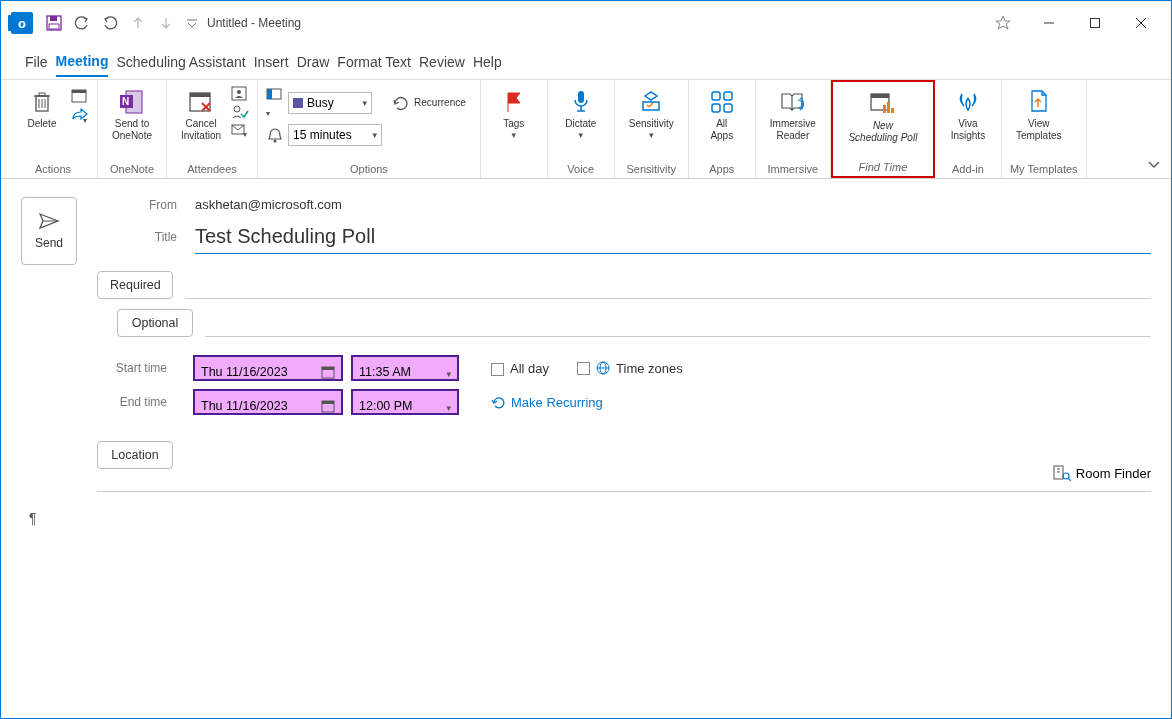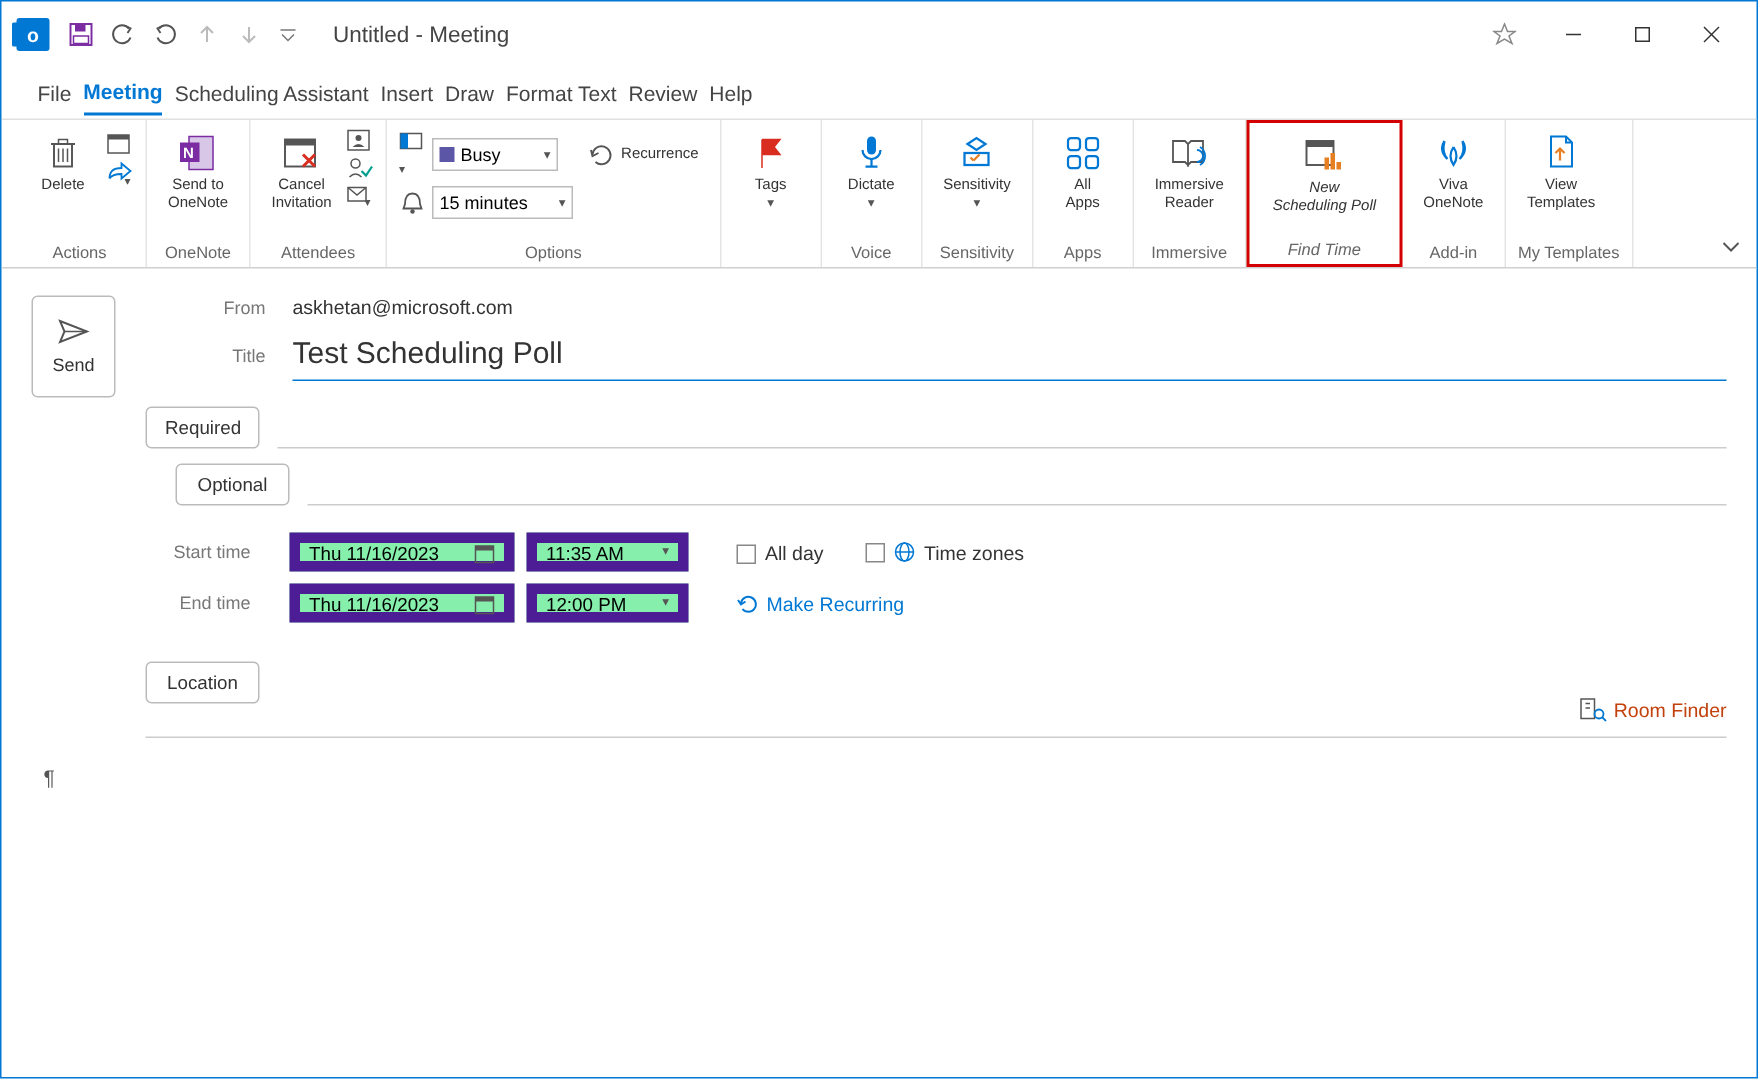--- a/index.html
+++ b/index.html
@@ -6,21 +6,21 @@
     body { background: #fff; width: 1172px; height: 719px; border: 1px solid #0078d4; overflow: hidden; }
 
     
     .titlebar { display: flex; align-items: center; height: 44px; padding: 0 10px; }
     .app-icon { width: 22px; height: 22px; background: #0078d4; display: flex; align-items: center; justify-content: center; color: #fff; font-weight: bold; font-size: 13px; border-radius: 2px; position: relative; }
     .app-icon::before { content: ""; position: absolute; left: -3px; top: 3px; width: 10px; height: 16px; background: #0078d4; border-radius: 1px; }
     .app-icon span { position: relative; z-index: 1; }
     .qat { display: flex; gap: 6px; margin-left: 10px; align-items: center; }
     .qat-btn { width: 22px; height: 22px; display: flex; align-items: center; justify-content: center; color: #555; cursor: pointer; }
     .disabled { color: #bbb !important; }
-    .title-text { margin-left: 21px; color: #444; font-size: 15px; }
+    .title-text { margin-left: 6px; color: #444; font-size: 12px; }
     .searchbox { margin-left: 120px; width: 310px; height: 30px; border: 1px solid #ccc; border-radius: 4px; background: #fafafa; display: flex; align-items: center; padding: 0 12px; gap: 10px; color: #888; font-size: 13px; }
     .window-controls { margin-left: auto; display: flex; gap: 6px; align-items: center; }
     .win-btn { width: 40px; height: 30px; display: flex; align-items: center; justify-content: center; color: #333; font-size: 14px; }
 
     
     .tabs { display: flex; gap: 8px; padding: 0 24px; height: 34px; align-items: center; font-size: 14px; color: #444; }
     .tab { padding: 6px 0; cursor: pointer; }
     .tab.active { color: #0078d4; border-bottom: 2px solid #0078d4; font-weight: 600; }
 
     
@@ -38,21 +38,21 @@
 
     
     .compose { padding: 18px 20px; }
     .compose-row { display: flex; align-items: center; margin-bottom: 8px; }
     .send-btn { width: 56px; height: 68px; border: 1px solid #bbb; border-radius: 4px; display: flex; flex-direction: column; align-items: center; justify-content: center; gap: 6px; cursor: pointer; font-size: 12px; color: #333; margin-right: 20px; }
     .field-label-col { width: 80px; text-align: right; color: #777; font-size: 12px; padding-right: 18px; }
     .field-val { font-size: 13px; color: #333; }
     .title-input { font-size: 20px; color: #333; border: none; border-bottom: 1.5px solid #0078d4; outline: none; flex: 1; height: 34px; background: transparent; }
     .chip-btn { border: 1px solid #bbb; border-radius: 4px; padding: 6px 12px; font-size: 12.5px; color: #333; background: #fff; cursor: pointer; }
     .line-input { flex: 1; border: none; border-bottom: 1px solid #ccc; height: 28px; }
-    .date-combo { border: 7px solid #4c1d95; height: 26px; display: flex; align-items: flex-start; justify-content: space-between; padding: 0 6px; font-size: 12.5px; background: #86efac; }
+    .date-combo { border: 2px solid #4c1d95; height: 26px; display: flex; align-items: flex-end; justify-content: space-between; padding: 0 6px; font-size: 12.5px; background: #f0abfc; }
     .date-combo.date { width: 150px; }
     .date-combo.time { width: 108px; }
     .checkbox { width: 13px; height: 13px; border: 1px solid #888; display: inline-block; }
     .link { color: #0078d4; font-size: 13px; cursor: pointer; display: flex; align-items: center; gap: 5px; }
     .body-area { padding: 10px 8px; color: #555; font-size: 14px; }
 
     
     svg { display: block; }
   </style>
 </head>
@@ -372,21 +372,21 @@
 
   <div class="ribbon-group">
     <div class="ribbon-group-body">
       <div class="ribbon-btn">
         <div class="ico">
             <svg width="24" height="24">
               <path d="M6 4 Q2 10 8 16 Q4 12 6 4 M18 4 Q22 10 16 16 Q20 12 18 4 M12 8 Q8 14 12 20 Q16 14 12 8" fill="none" stroke="#0078d4" stroke-width="1.5"></path>
             </svg>
           </div>
         <div class="lbl">Viva
-OneNote</div>
+Insights</div>
       </div>
     </div>
     <div class="ribbon-group-label">Add-in</div>
   </div>
 
   <div class="ribbon-group" style="border-right:1px solid #e5e5e5;">
     <div class="ribbon-group-body">
       <div class="ribbon-btn">
         <div class="ico">
             <svg width="22" height="26">
@@ -495,21 +495,21 @@
             <path d="M3 7 A5 5 0 1 1 4 11" fill="none" stroke="#0078d4" stroke-width="1.3"></path>
             <path d="M1 5 L3 8 L6 6" fill="none" stroke="#0078d4" stroke-width="1.3"></path>
           </svg>
         <span>Make Recurring</span>
       </div>
     </div>
 
     <div class="compose-row" style="gap:12px; margin-top:14px; border-bottom:1px solid #ccc; padding-bottom:10px;">
       <button class="chip-btn" style="width:76px;">Location</button>
       <div class="line-input" style="border-bottom:none;"></div>
-      <div class="link" style="color:#c2410c; margin-left:auto;margin-top:36px;">
+      <div class="link" style="color:#000000; margin-left:auto;margin-top:36px;">
         <svg width="18" height="16">
             <rect x="1" y="1" width="9" height="13" fill="none" stroke="#555" stroke-width="1"></rect>
             <line x1="4" y1="4" x2="7" y2="4" stroke="#555"></line>
             <line x1="4" y1="7" x2="7" y2="7" stroke="#555"></line>
             <circle cx="13" cy="11" r="3" fill="none" stroke="#0078d4" stroke-width="1.2"></circle>
             <line x1="15" y1="13" x2="18" y2="16" stroke="#0078d4" stroke-width="1.2"></line>
           </svg>
         <span>Room Finder</span>
       </div>
     </div>

